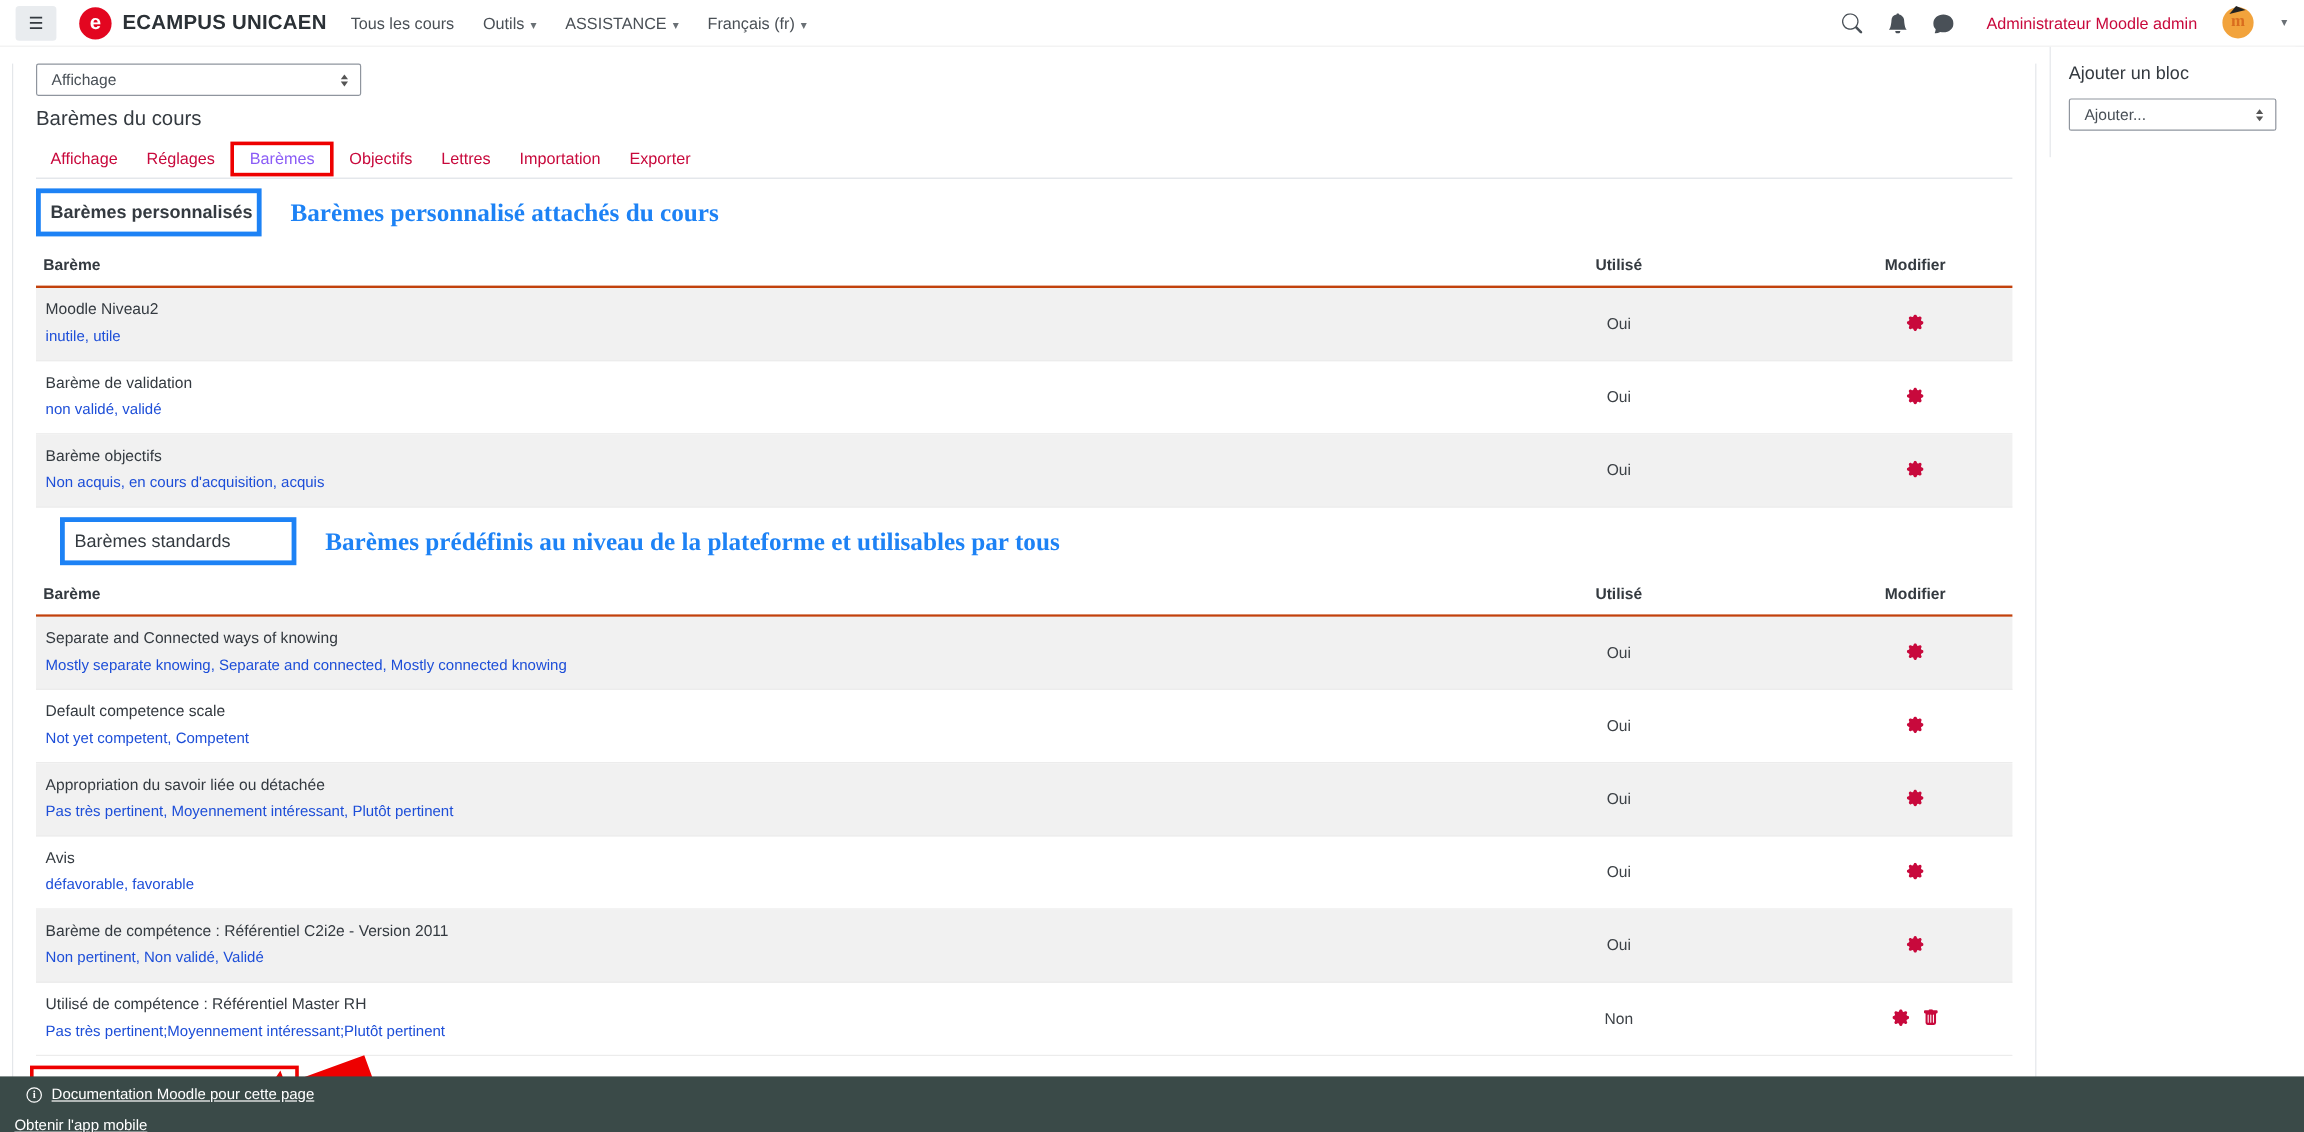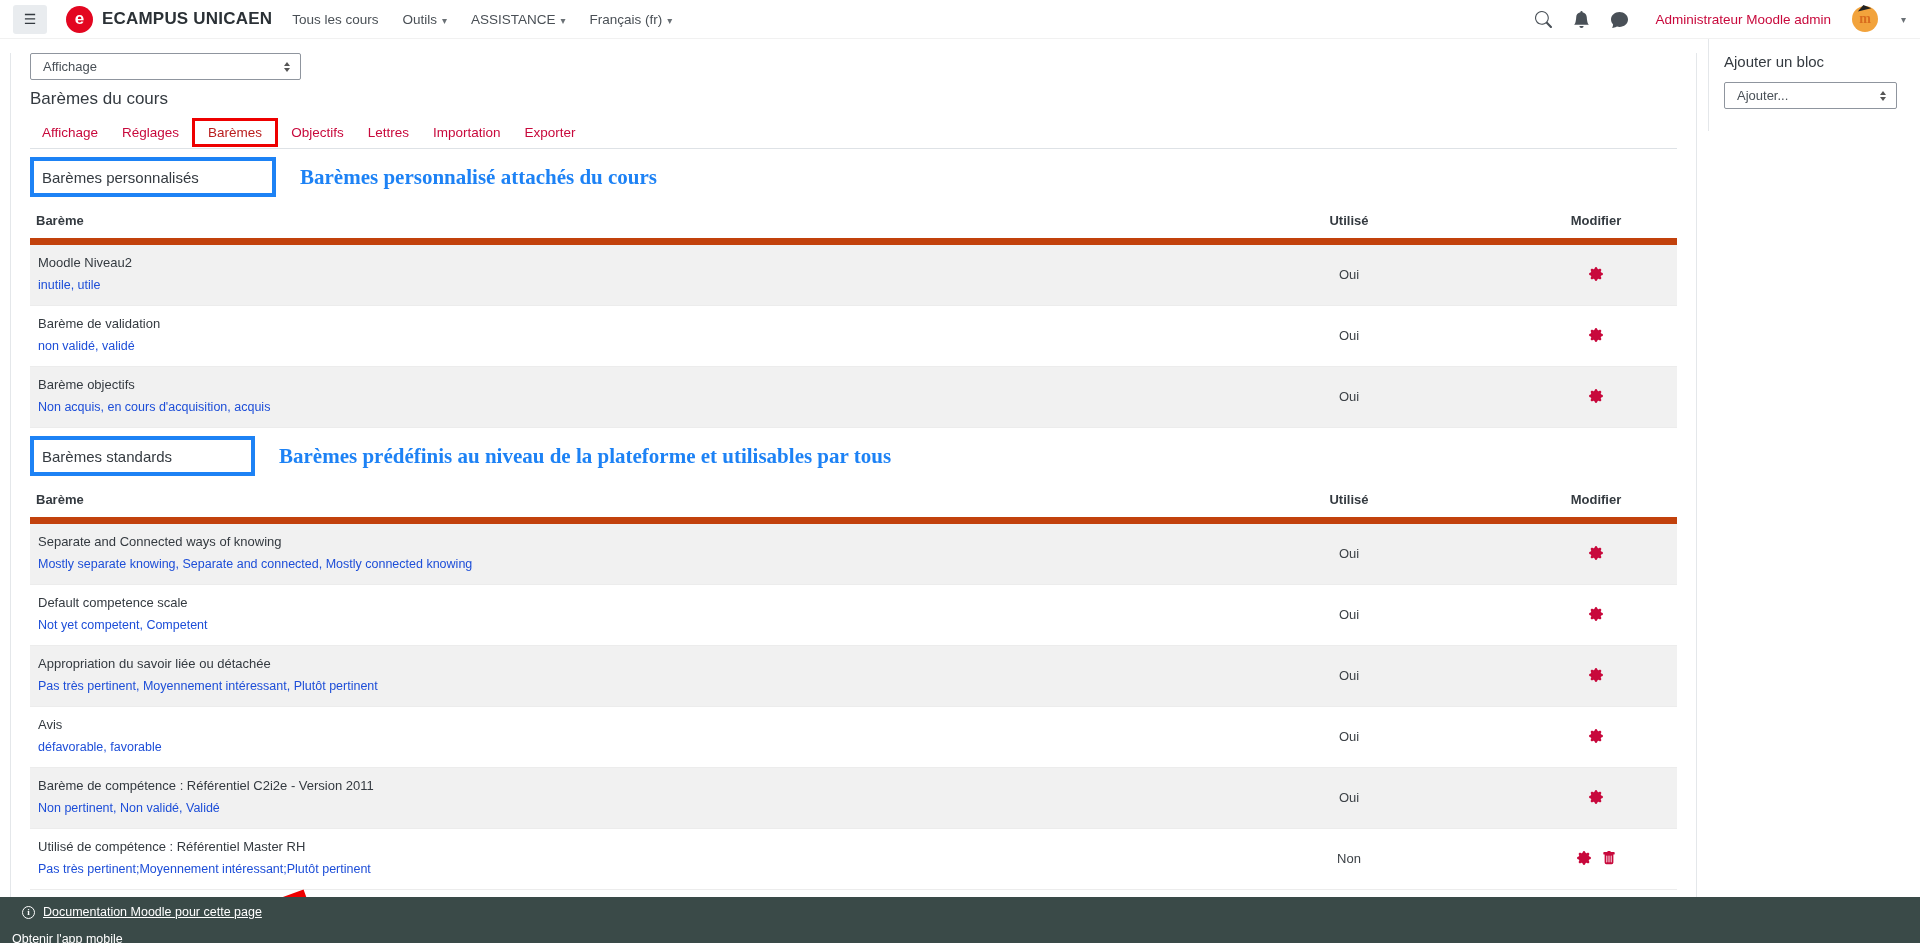--- a/index.html
+++ b/index.html
@@ -46,34 +46,34 @@
   .updown .down { border-top:4.5px solid #555; }
 
   .toolbar { margin-top:14px; width:271px; }
   .page-title { margin-top:9px; font-size:17px; font-weight:400; color:#343a40; }
 
   
   .tabs { margin-top:7px; height:33px; display:flex; align-items:center;
           border-bottom:1px solid #dee2e6; }
   .tab { font-size:13.5px; color:#c8093c; padding:0 12px; cursor:pointer; white-space:nowrap; }
   .tab-outline { border:3px solid #ee0000; padding:4px 1px; margin:0 1px; display:inline-flex; }
-  .tab.active { color:#b91c1c; cursor:default; }
+  .tab.active { color:#8b5cf6; cursor:default; }
 
   
   .section-head { margin-top:8px; display:flex; align-items:center; }
   .blue-box { border:4px solid #1d82f5; height:40px; display:flex; align-items:center;
               padding:0 8px; background:#fff; }
   .blue-box span { font-size:15px; color:#343a40; white-space:nowrap; }
-  .blue-box.wide { width:246px; } .blue-box.narrow { width:225px; }
+  .blue-box.wide { width:188px;font-weight:bold; } .blue-box.narrow { width:197px;margin-left:20px; }
   .blue-note { font-family:"Liberation Serif", serif; font-weight:700; font-size:21px;
                color:#1d82f5; margin-left:24px; white-space:nowrap; }
 
   
   .scale-table { margin-top:4px; }
-  .thead { display:flex; align-items:center; padding:12px 0 10px 0; border-bottom:7px solid #c2410c; }
+  .thead { display:flex; align-items:center; padding:12px 0 10px 0; border-bottom:2px solid #c2410c; }
   .th-name { flex:1; font-size:13px; font-weight:700; padding-left:6px; }
   .th-used { width:332px; text-align:center; font-size:13px; font-weight:700; }
   .th-mod  { width:162px; text-align:center; font-size:13px; font-weight:700; }
   .trow { display:flex; align-items:center; padding:10px 0 12px 0; border-bottom:1px solid #ececec; }
   .trow.stripe { background:#f1f1f1; }
   .cell-name { flex:1; padding-left:8px; }
   .scale-name { font-size:13px; color:#343a40; line-height:16px; }
   .scale-values { font-size:12.5px; color:#1d4ed8; line-height:16px; margin-top:6px; }
   .cell-used { width:332px; text-align:center; font-size:13px; color:#3c4146; }
   .cell-mod { width:162px; display:flex; align-items:center; justify-content:center; gap:11px; }

